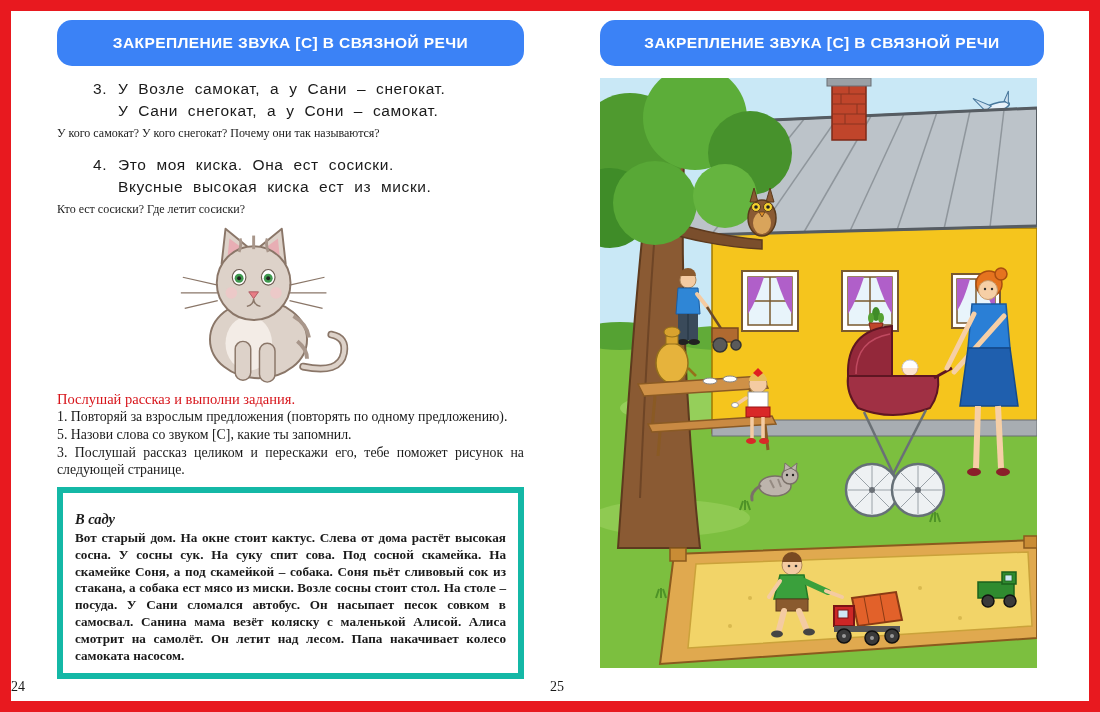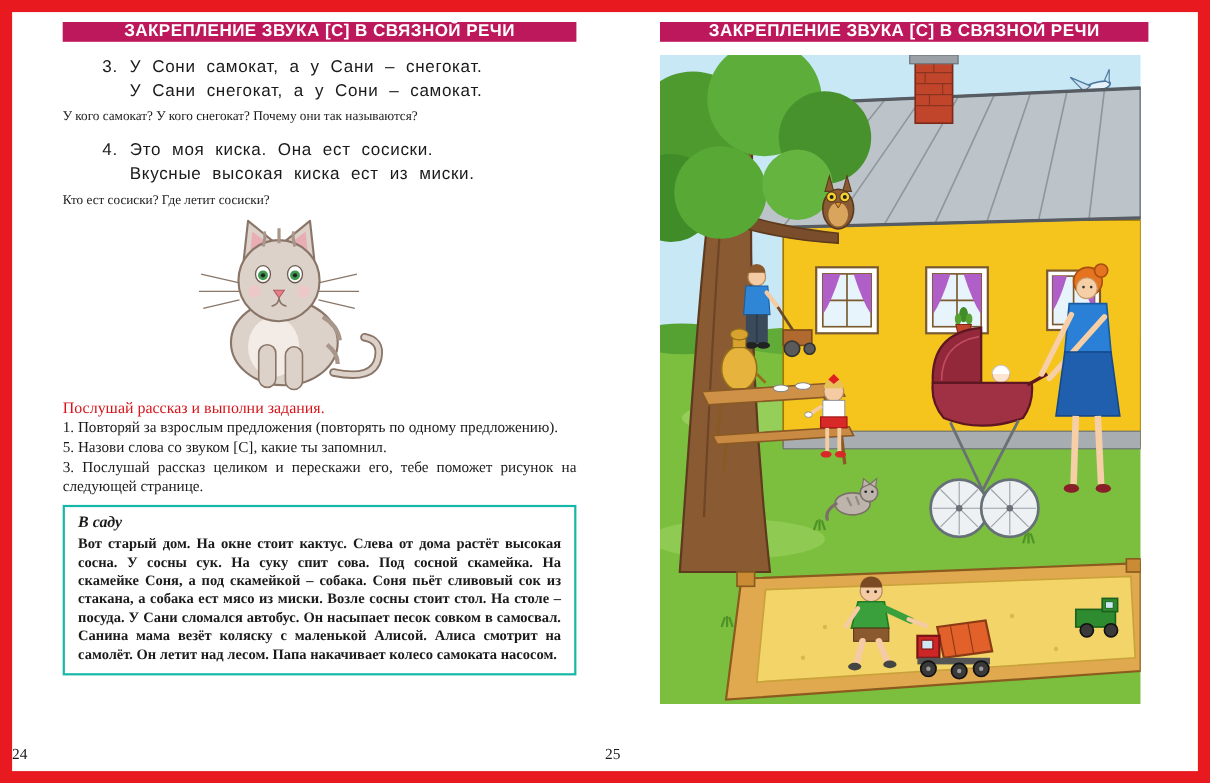--- a/index.html
+++ b/index.html
@@ -12,24 +12,24 @@
   .frame {
     position: absolute; inset: 0;
     border: 11px solid #e8191f;
     display: flex; background: #ffffff;
   }
   .page { width: 539px; position: relative; }
   .page.left  { padding: 9px 26px 0 46px; }
   .page.right { padding: 9px 45px 0 50px; }
 
   .header-bar {
-    background: #be185d; color: #ffffff;
+    background: #3b82f6; color: #ffffff;
     font-family: "Liberation Sans", sans-serif;
     font-weight: bold; font-size: 15.5px; letter-spacing: 0.4px;
-    text-align: center; padding: 0 2px;
+    text-align: center; padding: 14px 2px; border-radius: 15px;
   }
 
   .exercise { margin-top: 12px; }
   .ex-body {
     position: relative; padding-left: 61px;
     font-family: "Liberation Sans", sans-serif;
     font-size: 15.5px; line-height: 1.42;
     letter-spacing: 0.6px; word-spacing: 5px;
   }
   .ex-num { position: absolute; left: 36px; }
@@ -39,21 +39,21 @@
   }
 
   .cat-wrap { margin: 4px 0 0 104px; width: 195px; height: 165px; }
 
   .task-heading {
     color: #d7141a; font-weight: normal; font-size: 14.5px; margin-top: 5px;
   }
   .task { font-size: 13.8px; line-height: 1.28; text-align: justify; }
 
   .story-box {
-    border: 2px solid #14b8a6; margin-top: 8px; padding: 6px 12px 8px;
+    border: 6px solid #14b8a6; margin-top: 8px; padding: 18px 12px 8px;
   }
   .story-title { font-style: italic; font-weight: bold; font-size: 14.5px; margin-bottom: 2px; }
   .story-text  { font-size: 13.2px; line-height: 1.28; text-align: justify; font-weight: bold; }
 
   .page-num {
     position: absolute; bottom: 6px; left: 0; right: 0;
     font-size: 14px;
   }
 
   .illustration { margin-top: 12px; display: block; }
@@ -62,21 +62,21 @@
 <body>
 
 <div class="frame">
 
   <div class="page left">
     <div class="header-bar">ЗАКРЕПЛЕНИЕ ЗВУКА [С] В СВЯЗНОЙ РЕЧИ</div>
 
     <div class="exercise">
       <div class="ex-body">
         <span class="ex-num">3.</span>
-        <div>У Сони самокат, а у Сани – снегокат.</div>
+        <div>У Возле самокат, а у Сани – снегокат.</div>
         <div>У Сани снегокат, а у Сони – самокат.</div>
       </div>
       <div class="ex-question">У кого самокат? У кого снегокат? Почему они так называются?</div>
     </div>
 
     <div class="exercise">
       <div class="ex-body">
         <span class="ex-num">4.</span>
         <div>Это моя киска. Она ест сосиски.</div>
         <div>Вкусные высокая киска ест из миски.</div>

